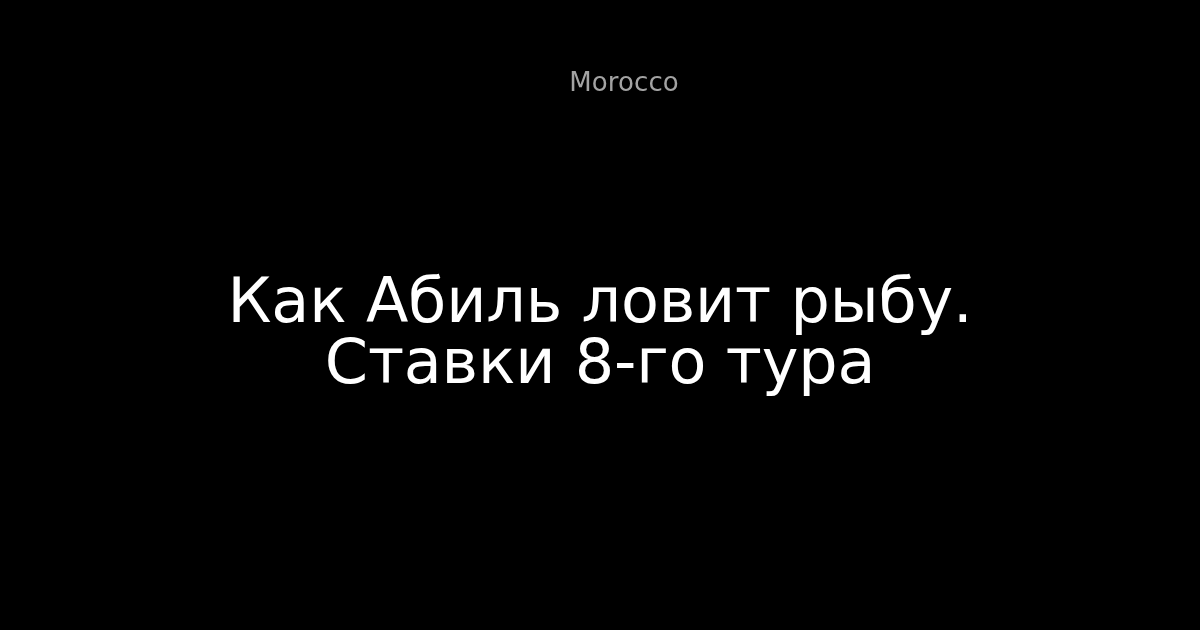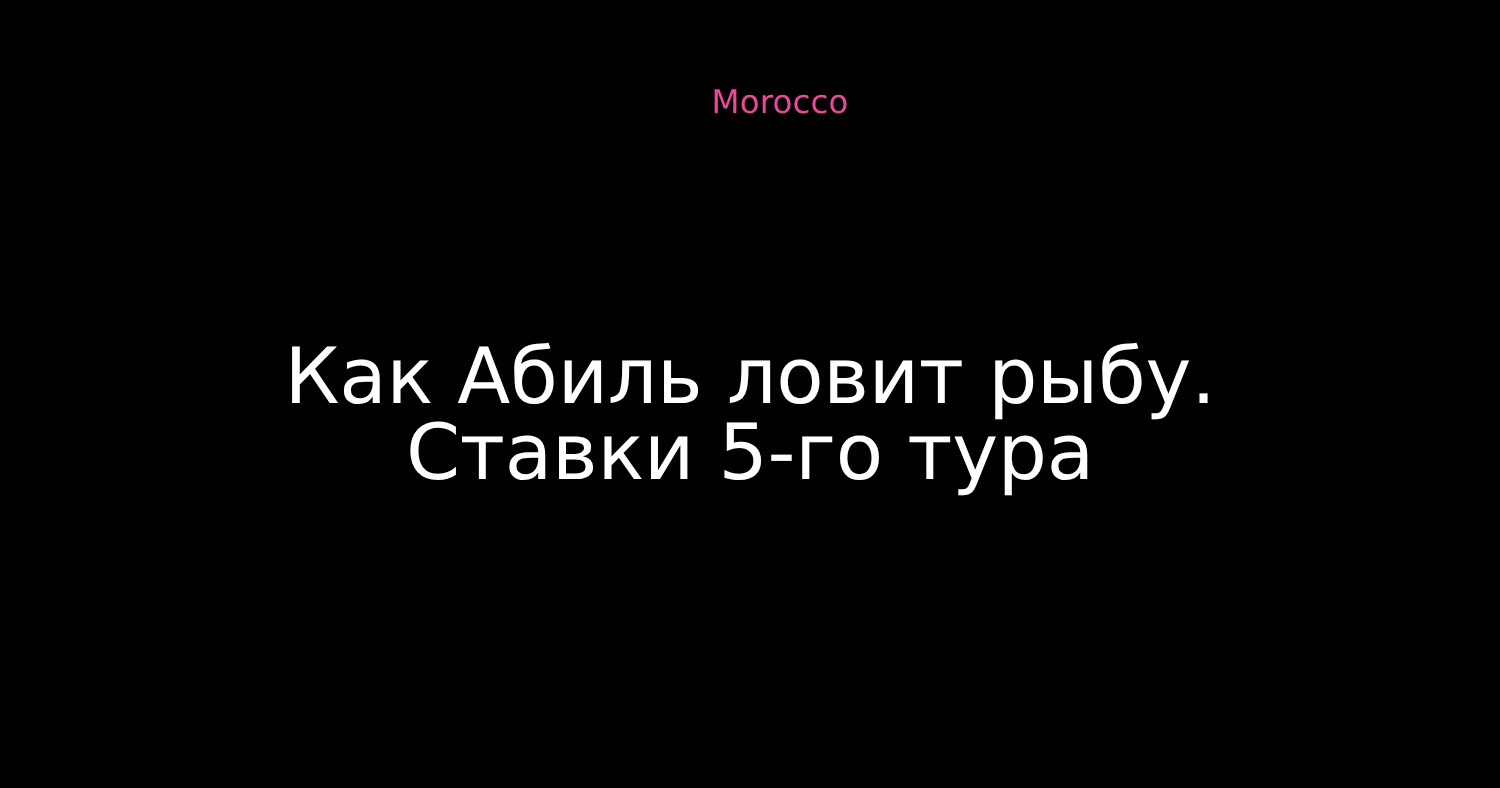--- a/index.html
+++ b/index.html
@@ -28,21 +28,21 @@
     position: absolute;
     top: 66px;
     left: 0;
     width: 1200px;
     text-align: center;
     line-height: 1;
   }
 
   .category-label {
     display: inline-block;
-    color: #ec4899;
+    color: #a3a3a3;
     font-family: "DejaVu Sans", sans-serif;
     font-size: 26px;
     font-weight: 400;
     letter-spacing: 0.1px;
     line-height: 32px;
     white-space: nowrap;
     margin-left: 48px;
   }
 
   .title-wrap {
@@ -69,16 +69,16 @@
 </head>
 <body>
 
 <div class="card">
 
   <div class="category-wrap">
     <span class="category-label">Morocco</span>
   </div>
 
   <div class="title-wrap">
-    <h1 class="title-text">Как Абиль ловит рыбу. Ставки 5-го тура</h1>
+    <h1 class="title-text">Как Абиль ловит рыбу. Ставки 8-го тура</h1>
   </div>
 
 </div>
 
 </body></html>

